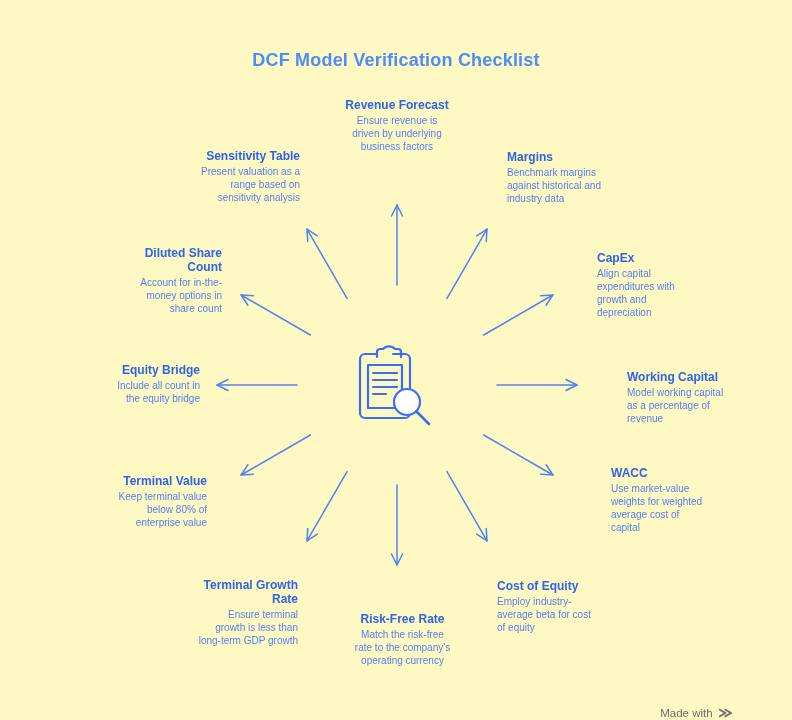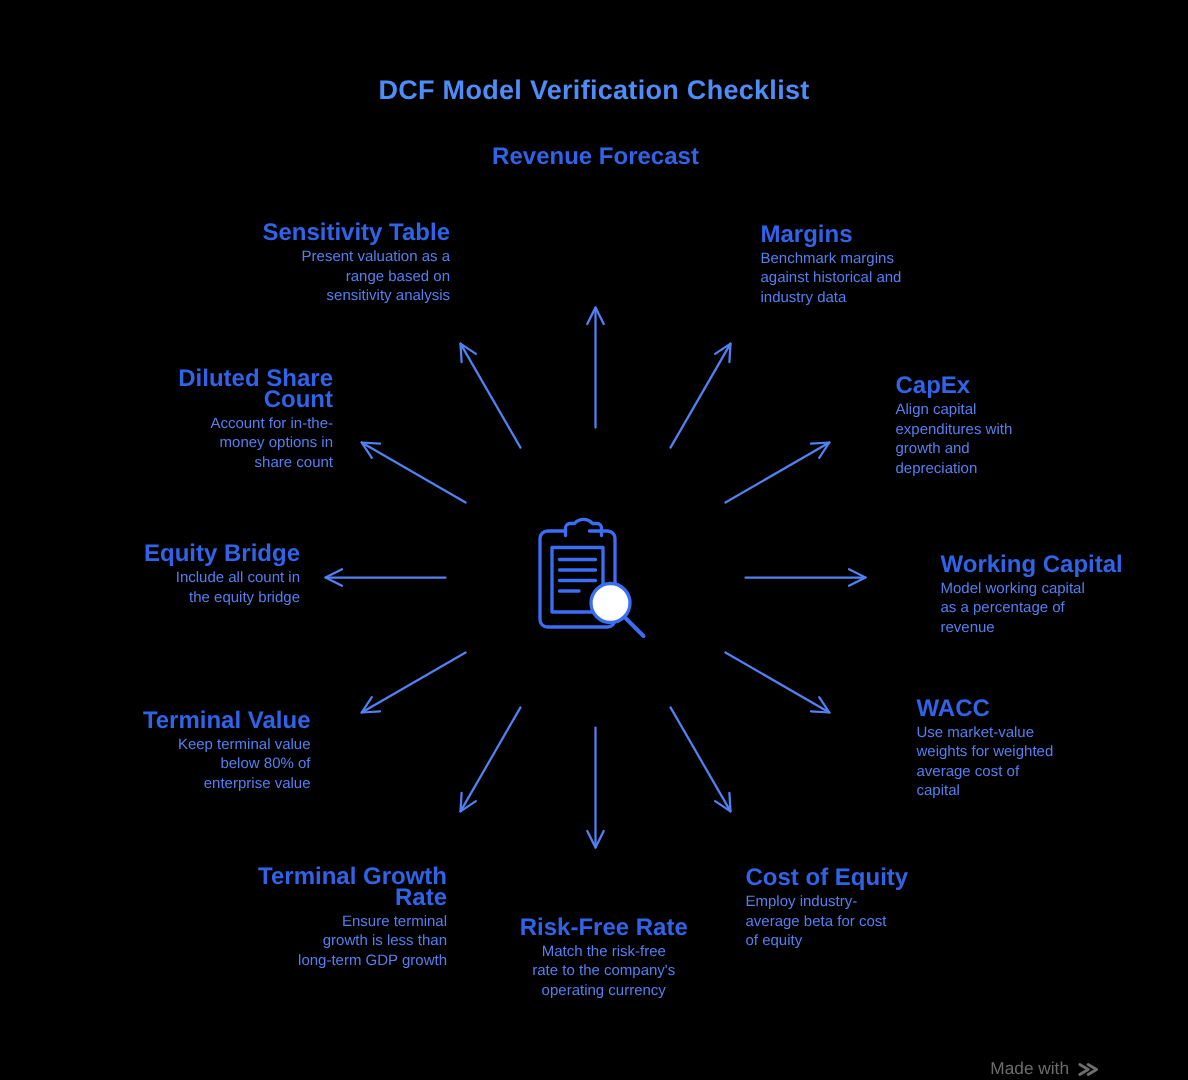--- a/index.html
+++ b/index.html
@@ -1,29 +1,29 @@
 <!DOCTYPE html>
 <html><head>
 <meta charset="utf-8">
 <style>
   html,body { margin:0; padding:0; background:#fff; }
   .canvas {
-    position:relative; width:792px; height:720px; background:#000000;
+    position:relative; width:792px; height:720px; background:#fef9c3;
     font-family:"Liberation Sans", sans-serif; overflow:hidden;
   }
   .title {
     position:absolute; left:0; right:0; top:50px; text-align:center;
     font-size:18px; font-weight:700; color:#4e8cf7; letter-spacing:.2px;
   }
   .arrows, .center-icon { position:absolute; }
   .arrows { left:0; top:0; }
   .center-icon { left:352px; top:340px; }
   .item { position:absolute; }
   .item .heading {
-    font-size:16px; font-weight:700; color:#3063e7;
+    font-size:12px; font-weight:700; color:#3063e7;
     line-height:14px; white-space:pre-line;
   }
   .item .body {
     font-size:10px; color:#547ff0; line-height:13px;
     margin-top:2px; white-space:pre-line;
   }
   .al-c { text-align:center; }
   .al-l { text-align:left; }
   .al-r { text-align:right; }
   
@@ -83,20 +83,23 @@
       <line x1="21" y1="40" x2="45" y2="40"></line>
       <line x1="21" y1="47" x2="45" y2="47"></line>
       <line x1="21" y1="54" x2="34" y2="54"></line>
       <circle cx="55" cy="62" r="13" fill="#ffffff"></circle>
       <line x1="64.5" y1="71.5" x2="77" y2="84" stroke-width="2.6"></line>
     </g>
   </svg>
 
   <div class="item al-c p-revenue">
     <div class="heading">Revenue Forecast</div>
+    <div class="body">Ensure revenue is
+driven by underlying
+business factors</div>
   </div>
   <div class="item al-l p-margins">
     <div class="heading">Margins</div>
     <div class="body">Benchmark margins
 against historical and
 industry data</div>
   </div>
   <div class="item al-l p-capex">
     <div class="heading">CapEx</div>
     <div class="body">Align capital

